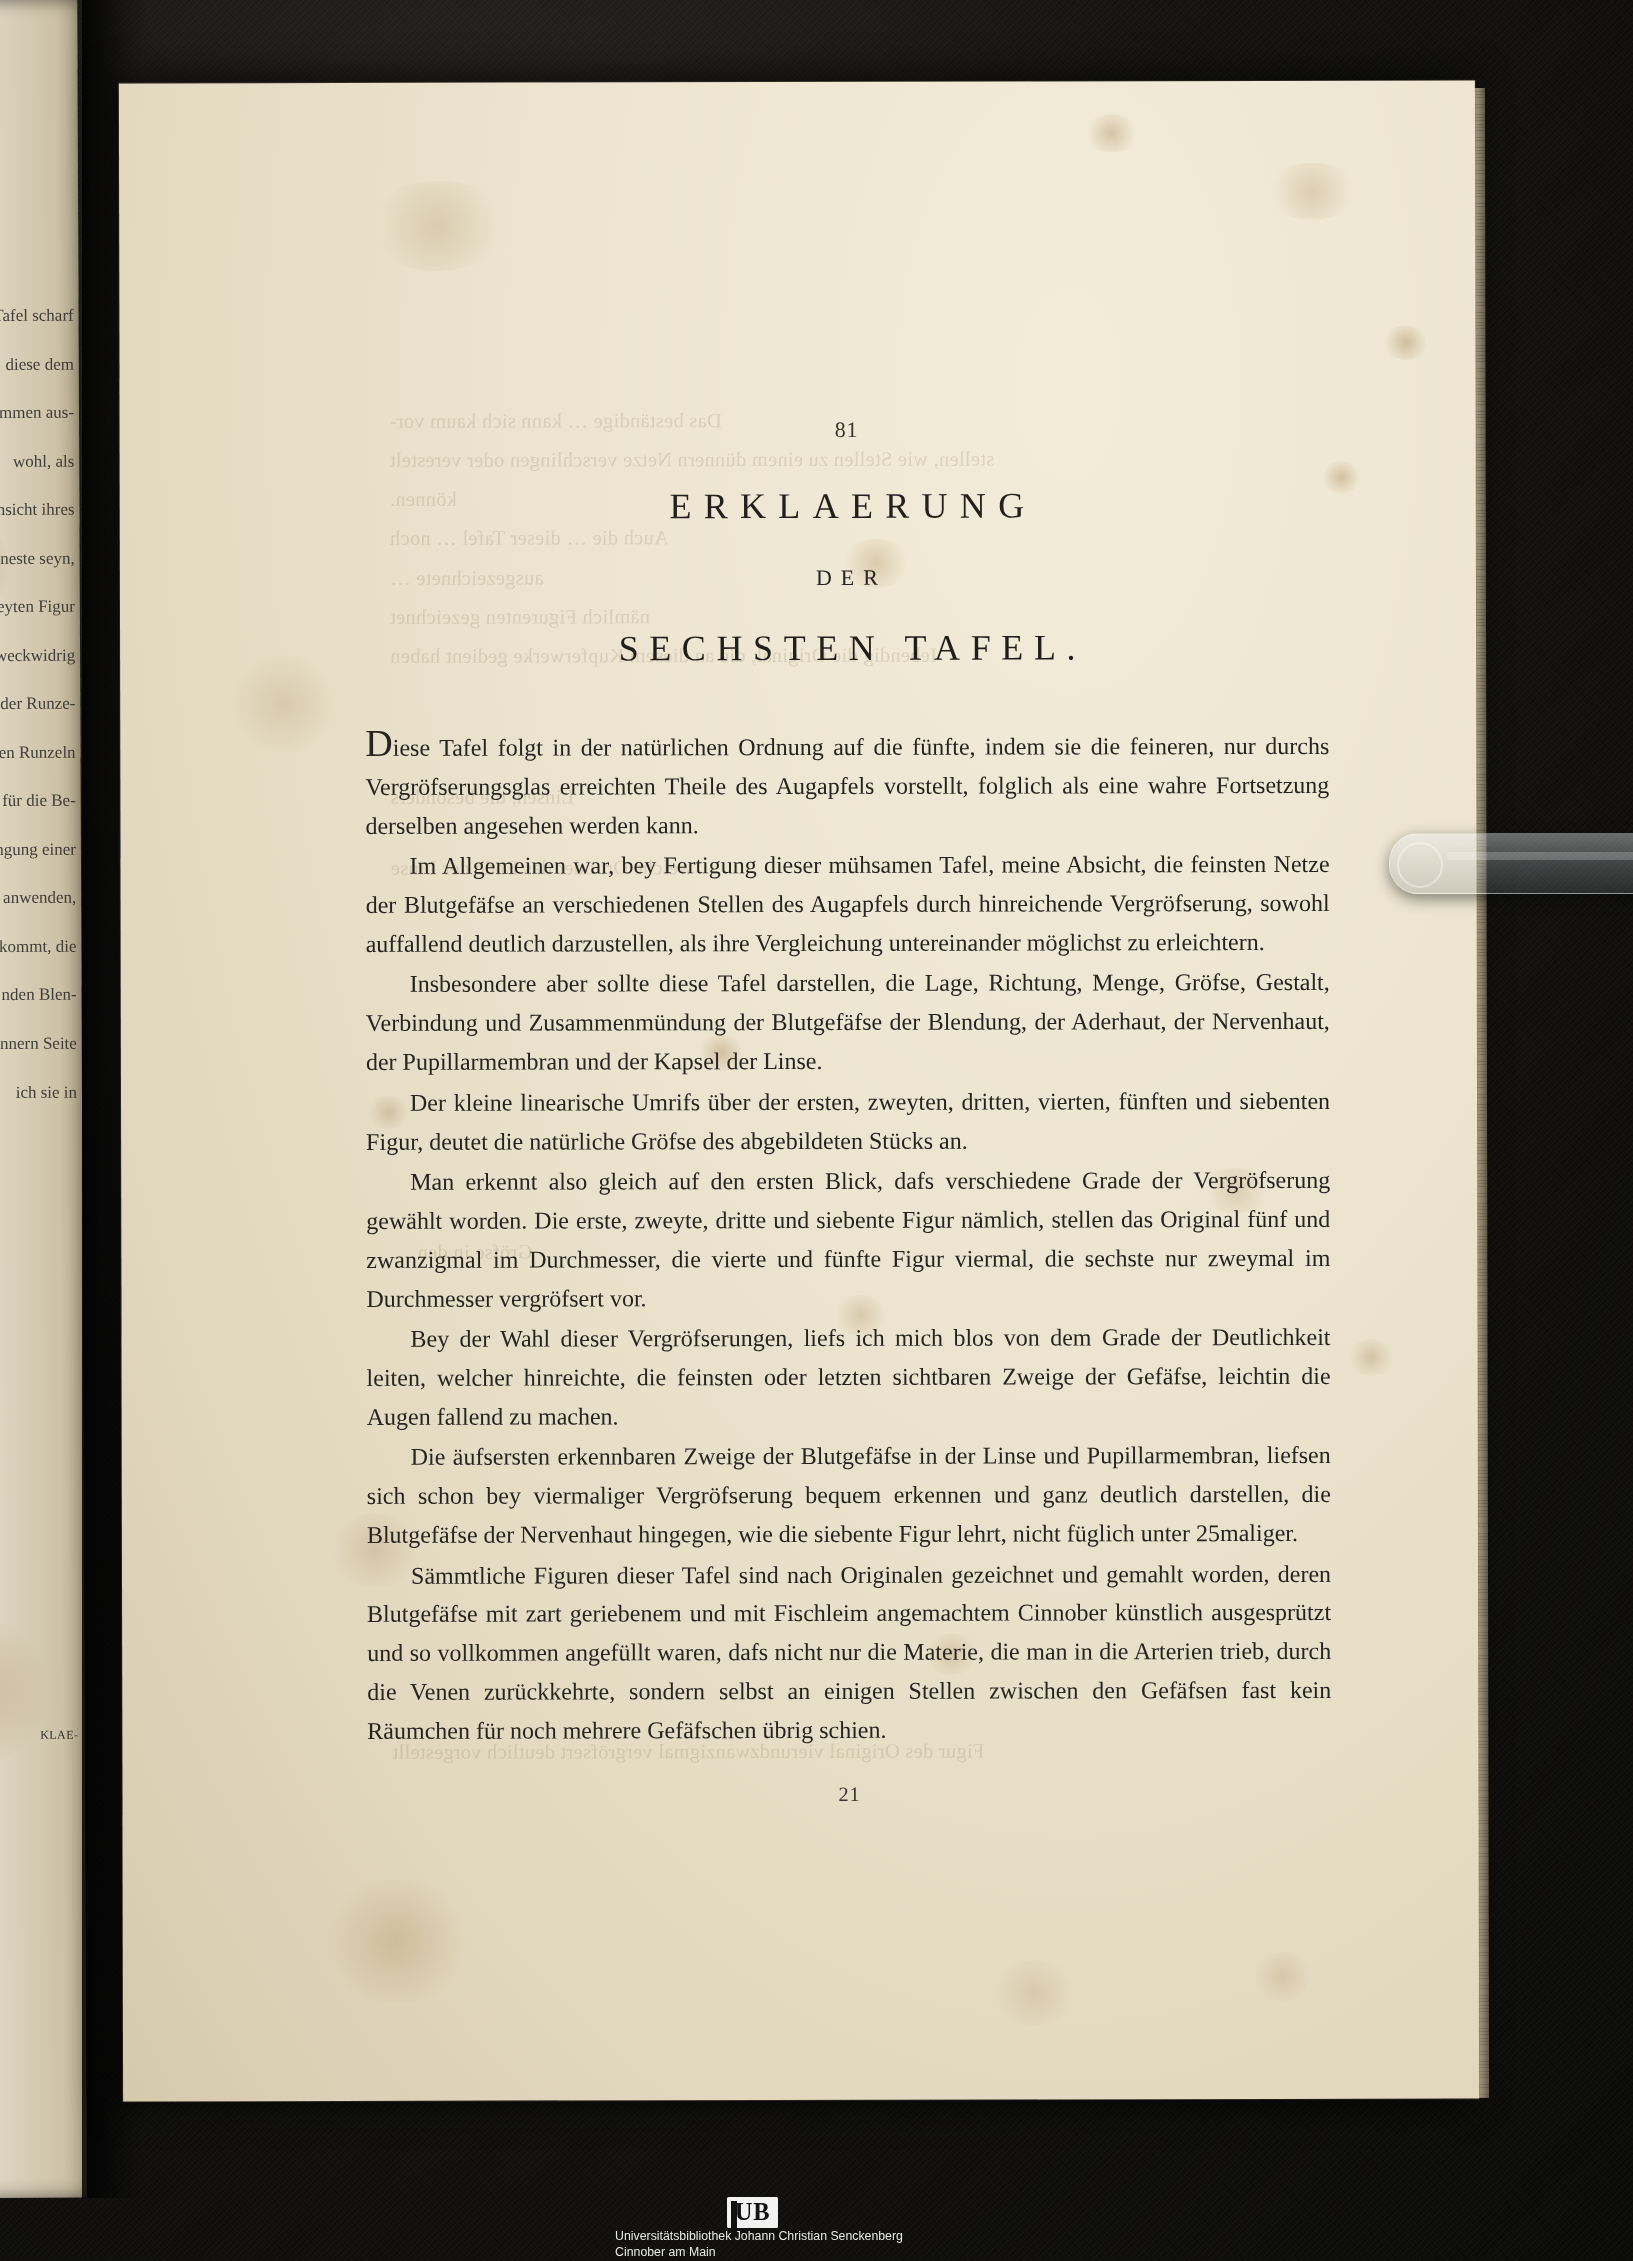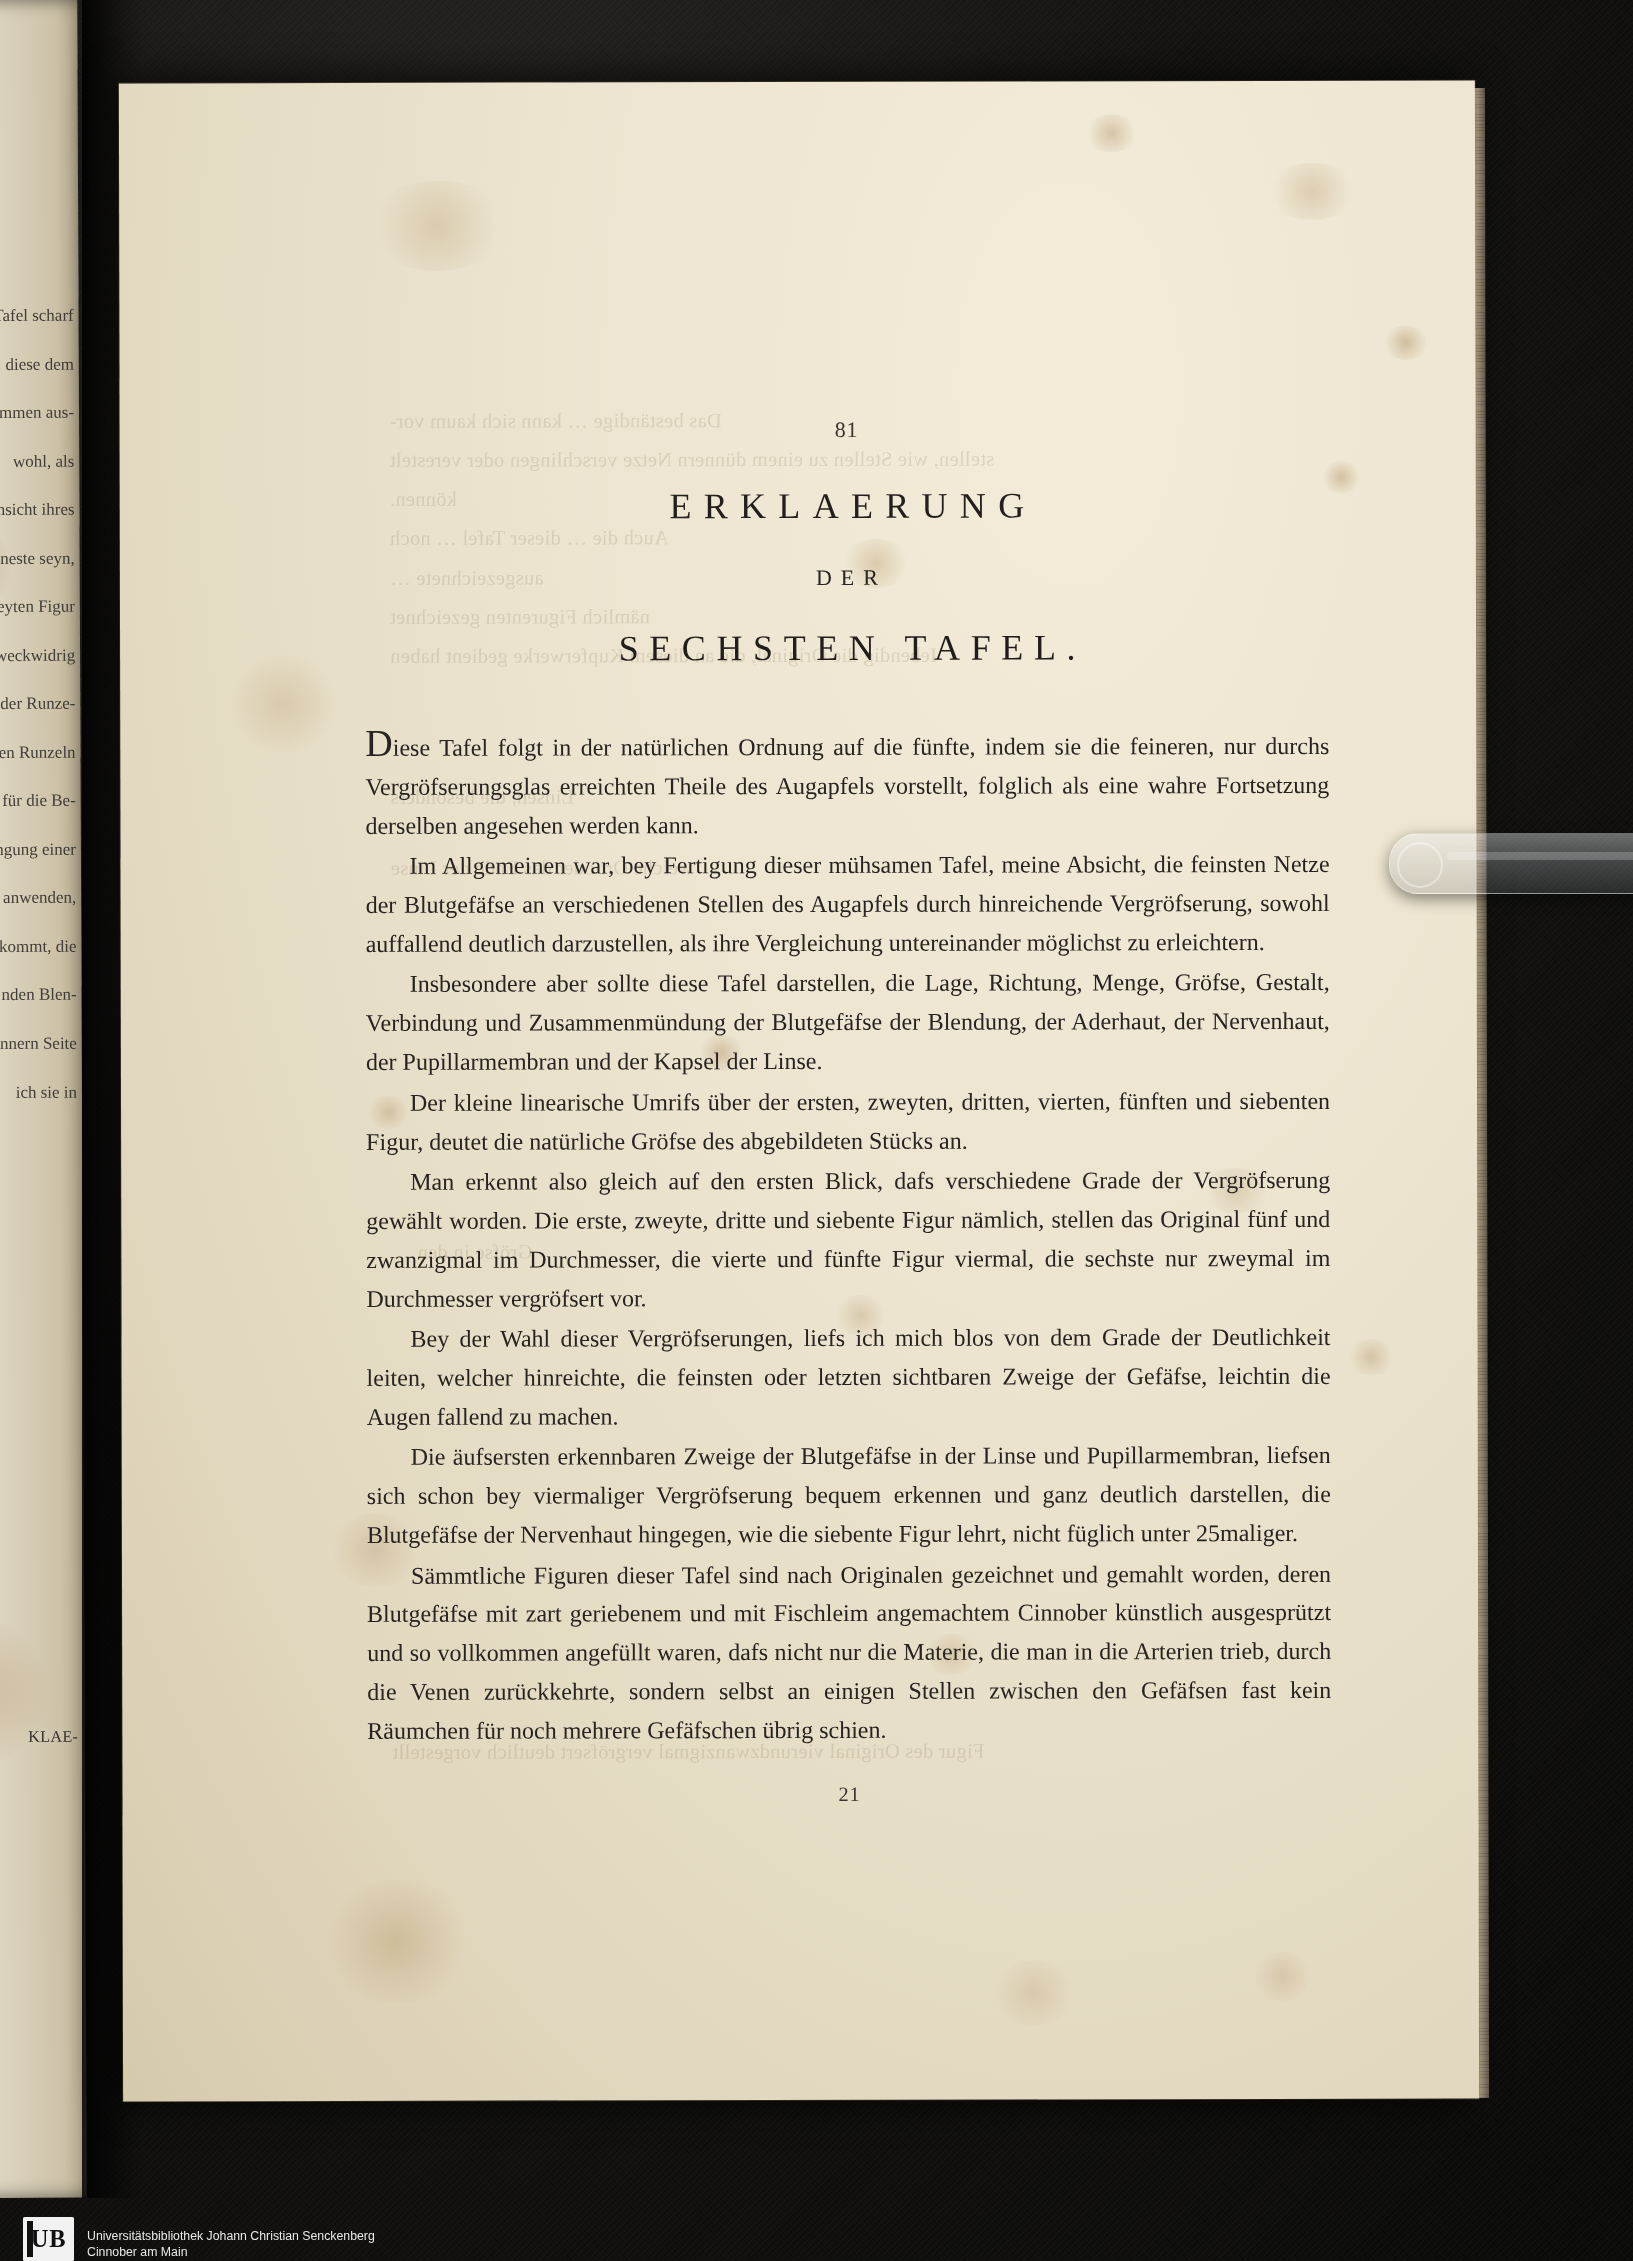--- a/index.html
+++ b/index.html
@@ -59,21 +59,21 @@
     font-size: 17px;
     line-height: 1.62;
     text-align: right;
     opacity: .88;
   }
   .verso-text p { margin: 0 0 21px 0; }
   .verso-foot {
     position: absolute;
     right: 6.5px;
     top: 1728px;
-    font-size: 16px;
+    font-size: 12px;
     color: #33302b;
     letter-spacing: 0.4px;
   }
 
   
   .gutter {
     position: absolute;
     left: 82px;
     top: 0;
     width: 65px;
@@ -232,23 +232,24 @@
 
   
   .watermark {
     position: absolute;
     left: 0;
     bottom: 0;
     width: 1482px;
     height: 64px;
     background: rgba(10,10,10,.0);
     display: flex;
-    align-items: flex-end;
+    align-items: center;
     padding-left: 23px;
     box-sizing: border-box;
+    flex-direction: column;
   }
   .ub-logo {
     width: 51px;
     height: 44px;
     background: #f2f2f2;
     color: #111;
     display: flex;
     align-items: center;
     justify-content: center;
     font-family: "Liberation Serif", serif;

